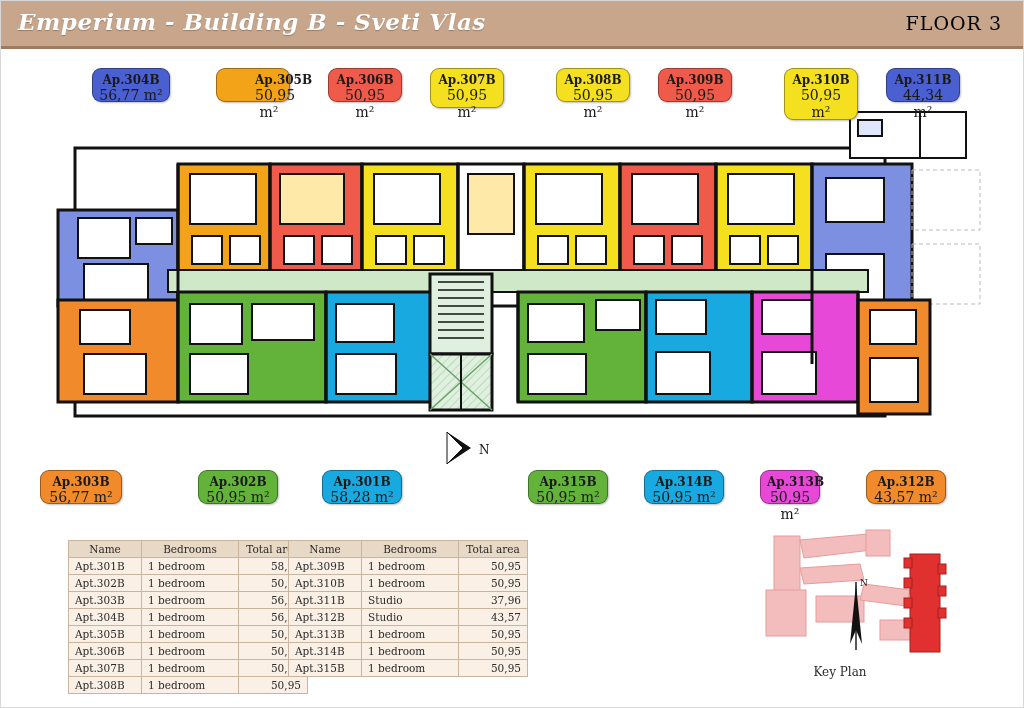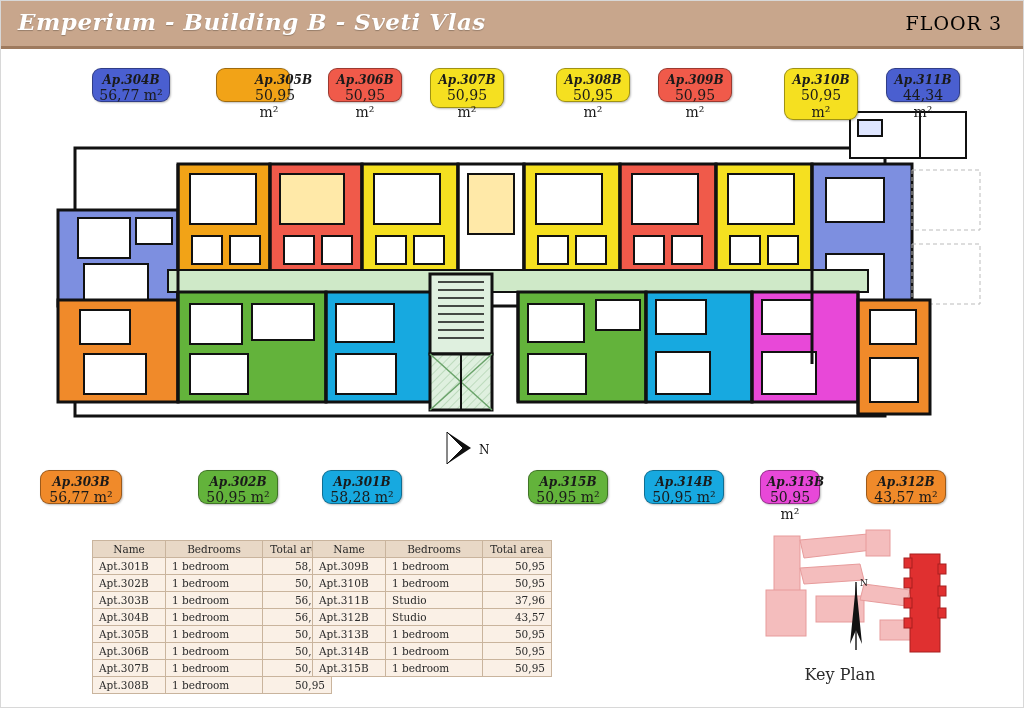--- a/index.html
+++ b/index.html
@@ -38,38 +38,37 @@
     border:1px solid rgba(0,0,0,.35);
     color:#1a1a1a;
     text-align:center;
     font-family:"DejaVu Serif", serif;
     font-size:11.5px;
     line-height:1.2;
     padding:4px 6px 5px 6px;
     box-shadow:1px 1px 2px rgba(0,0,0,.25);
     box-sizing:border-box;
   }
-  .tag .nm{display:block;font-weight:bold;font-size:12px;font-style:italic;}
+  .tag .nm{display:block;font-weight:bold;font-size:12px;}
   .tag .ar{display:block;font-size:14px;}
 
   
   .plan{position:absolute;left:40px;top:104px;width:990px;height:330px;}
   .plan svg{display:block;}
 
   
   .compass{position:absolute;left:443px;top:428px;width:62px;height:40px;}
 
   
   .tbl{
     position:absolute;
     border-collapse:collapse;
     font-family:"DejaVu Serif", serif;
     font-size:10.5px;
     background:#faf0e6;
-    margin-left:24px;
   }
   .tbl td,.tbl th{
     border:1px solid #c9b49d;
     padding:2px 6px;
     color:#2b2b2b;
     white-space:nowrap;
   }
   .tbl th{
     background:#e8d8c6;
     font-weight:normal;
@@ -79,21 +78,21 @@
   .tbl .c-bed{width:84px;}
   .tbl .c-area{width:56px;text-align:right;}
   .tbl th.c-area{text-align:center;}
 
   
   .keyplan{position:absolute;left:760px;top:524px;width:200px;height:150px;}
   .keyplan-label{
     position:absolute;left:780px;top:665px;width:120px;
     text-align:center;
     font-family:"DejaVu Serif", serif;
-    font-size:16px;color:#2b2b2b;
+    font-size:12px;color:#2b2b2b;
   }
   .frame{
     position:absolute;inset:0;border:1px solid #d8d8d8;pointer-events:none;
   }
 </style>
 </head>
 <body>
 
 <div class="page">
 

